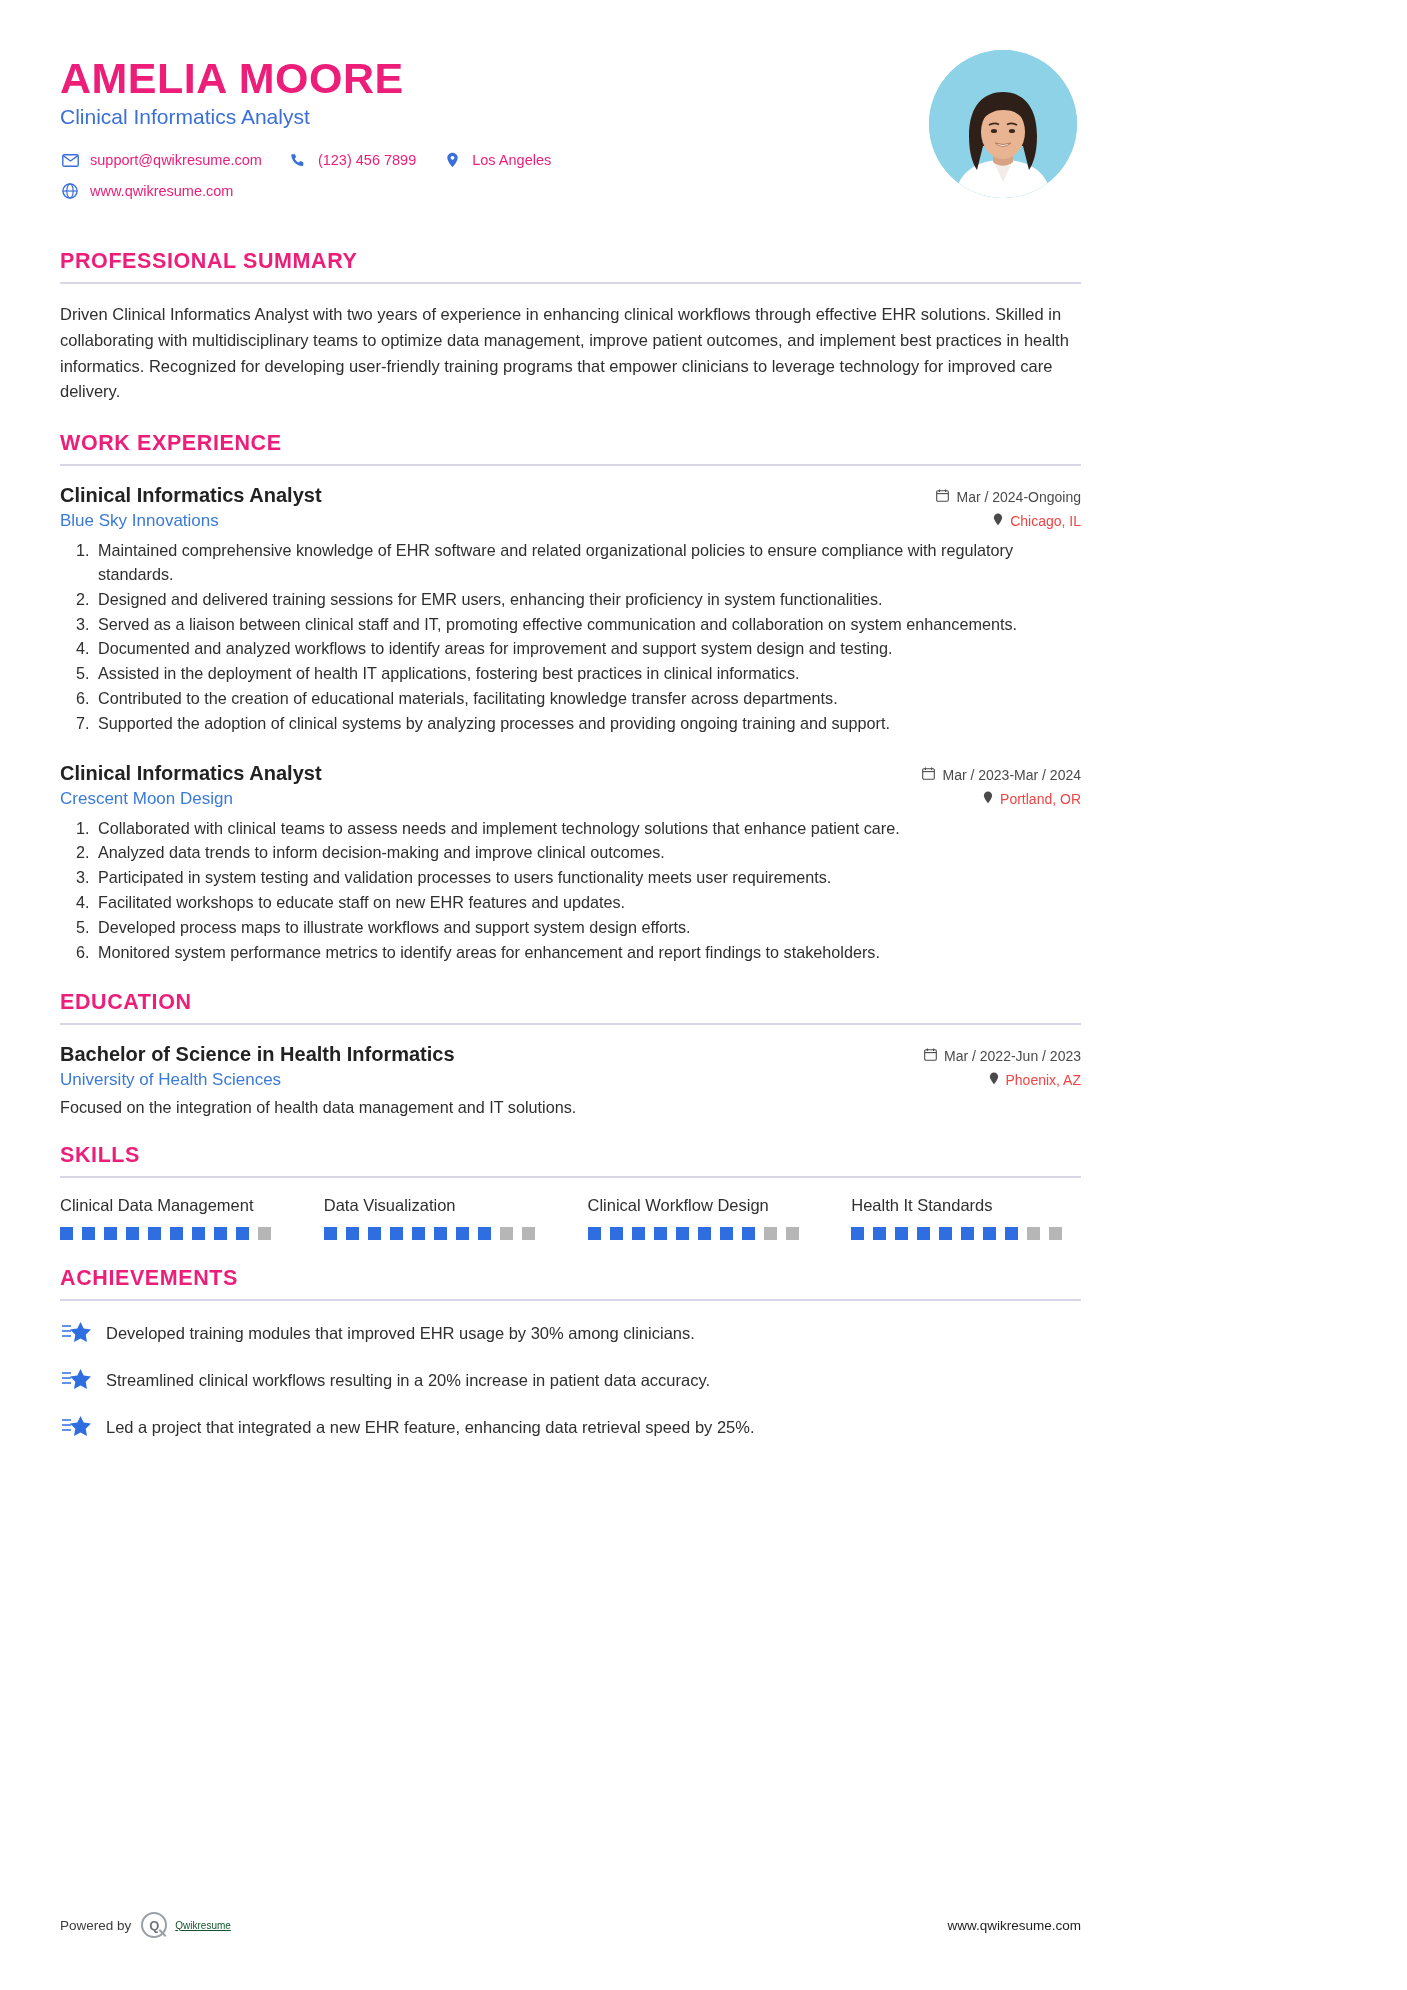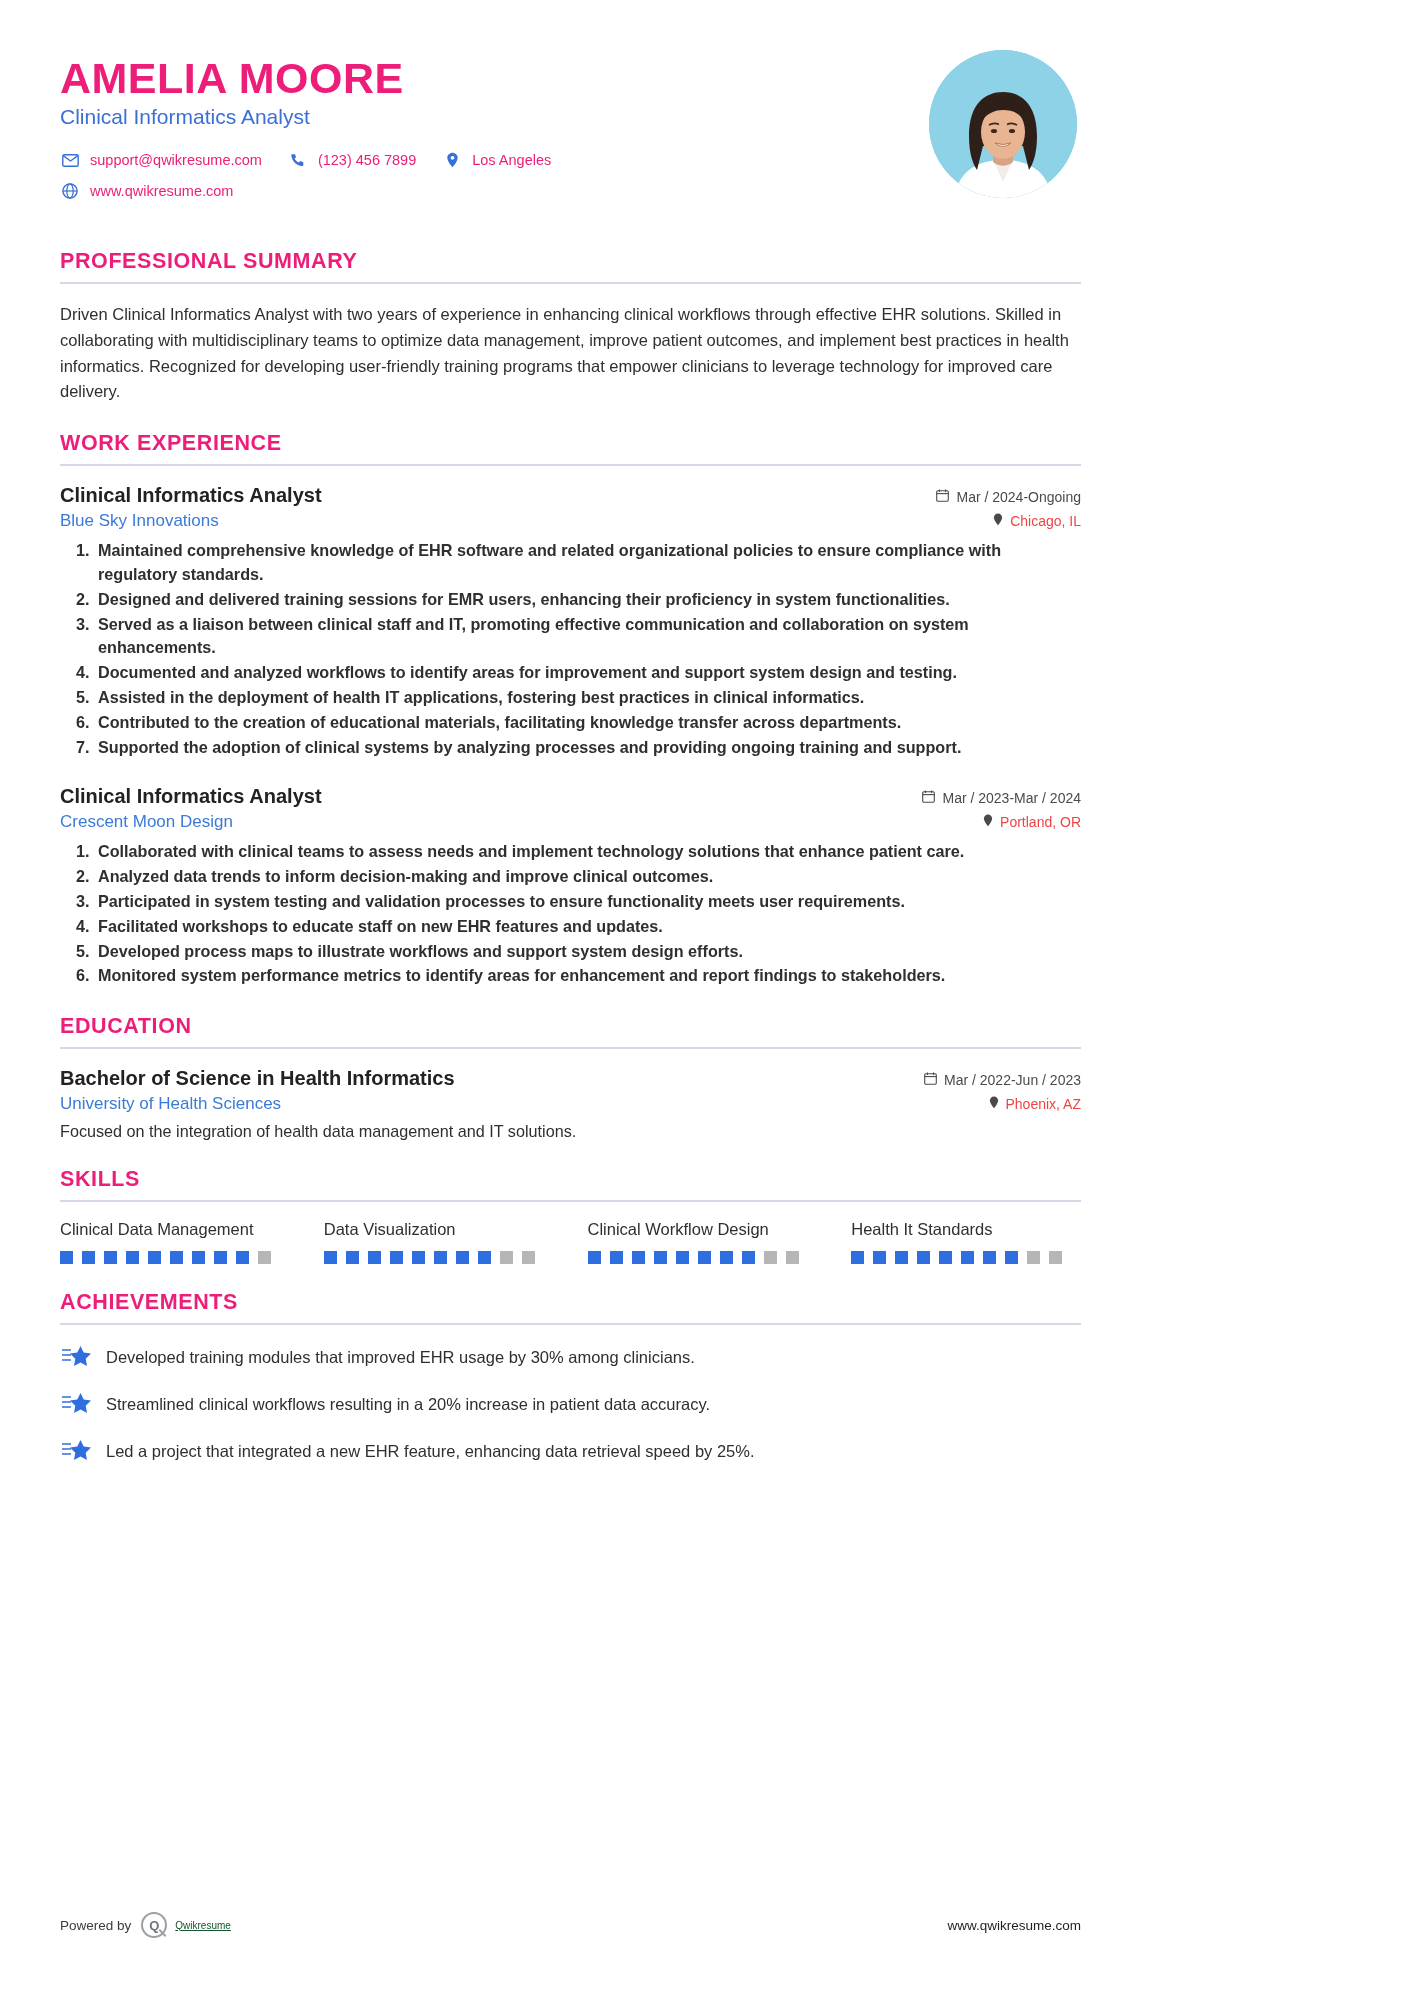--- a/index.html
+++ b/index.html
@@ -153,21 +153,21 @@
     gap: 7px;
     white-space: nowrap;
   }
   ol.bullets {
     margin: 0;
     padding-left: 34px;
     font-size: 16.2px;
     line-height: 1.47;
     color: #2f2f2f;
   }
-  ol.bullets li { margin-bottom: 1px; padding-left: 4px; font-weight: bold; }
+  ol.bullets li { margin-bottom: 1px; padding-left: 4px; }
 
   
   .edu-desc {
     font-size: 16.2px;
     color: #2f2f2f;
     margin: 6px 0 0 0;
   }
 
   
   .skills-grid {
@@ -382,21 +382,21 @@
             <svg width="10" height="13" viewBox="0 0 10 13">
                 <path d="M5 0.6 C2.7 0.6 0.9 2.4 0.9 4.6 C0.9 7.6 5 12.4 5 12.4 C5 12.4 9.1 7.6 9.1 4.6 C9.1 2.4 7.3 0.6 5 0.6 Z" fill="#4a4a4a"></path>
               </svg>
           </span>
           <span>Portland, OR</span>
         </div>
       </div>
       <ol class="bullets">
         <li>Collaborated with clinical teams to assess needs and implement technology solutions that enhance patient care.</li>
         <li>Analyzed data trends to inform decision-making and improve clinical outcomes.</li>
-        <li>Participated in system testing and validation processes to ensure functionality meets user requirements.</li>
+        <li>Participated in system testing and validation processes to users functionality meets user requirements.</li>
         <li>Facilitated workshops to educate staff on new EHR features and updates.</li>
         <li>Developed process maps to illustrate workflows and support system design efforts.</li>
         <li>Monitored system performance metrics to identify areas for enhancement and report findings to stakeholders.</li>
       </ol>
     </div>
   </div>
 
   <div class="section">
     <h2 class="section-title">EDUCATION</h2>
     <div class="rule"></div>

